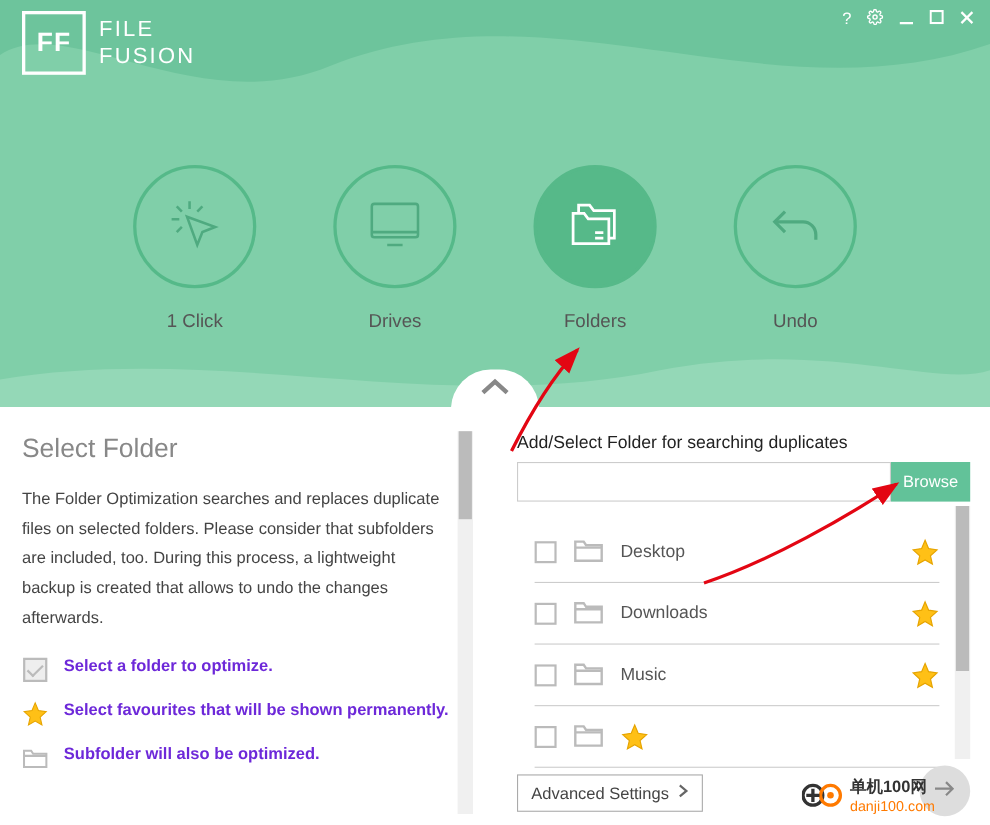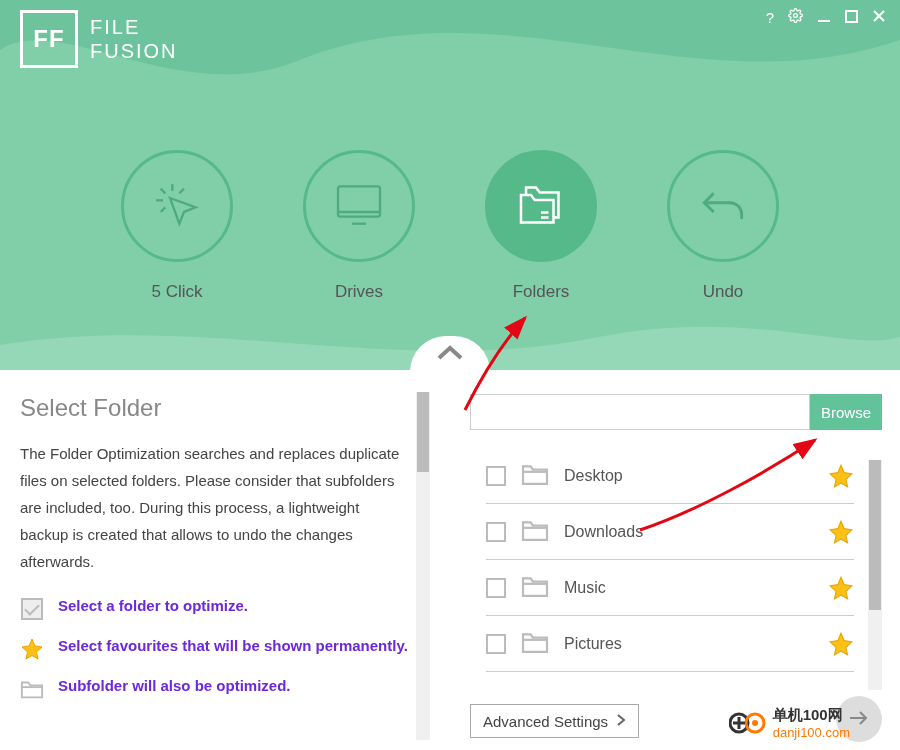--- a/index.html
+++ b/index.html
@@ -196,21 +196,21 @@
         <svg width="56" height="56" viewBox="0 0 48 48" fill="none" stroke="#4faa80" stroke-width="2">
           <line x1="20" y1="6" x2="20" y2="12"></line>
               <line x1="6" y1="20" x2="12" y2="20"></line>
           <line x1="10" y1="10" x2="14" y2="14"></line>
               <line x1="30" y1="10" x2="26" y2="14"></line>
           <line x1="10" y1="30" x2="14" y2="26"></line>
           <path d="M18 18 L40 26 L30 30 L26 40 Z"></path>
         </svg>
       </span>
         </div>
-      <div class="nav-label">5 Click</div>
+      <div class="nav-label">1 Click</div>
     </div>
     <div class="nav-item">
       <div class="nav-circle">
           <span>
         <svg width="56" height="56" viewBox="0 0 48 48" fill="none" stroke="#4faa80" stroke-width="2">
           <rect x="6" y="8" width="36" height="26" rx="2"></rect>
               <line x1="6" y1="30" x2="42" y2="30"></line>
           <line x1="18" y1="40" x2="30" y2="40"></line>
         </svg>
       </span>
@@ -278,20 +278,21 @@
         </svg>
       </span>
       <span>Subfolder will also be optimized.</span>
     </div>
     <div class="left-scroll">
       <div class="left-scroll-thumb"></div>
     </div>
   </div>
 
   <div class="right-pane">
+    <div class="right-label">Add/Select Folder for searching duplicates</div>
     <div class="browse-row">
       <input type="text" value="" style="">
       <button class="browse-btn">Browse</button>
     </div>
 
     <div class="folder-list">
       <div class="folder-row">
         <span class="chk"></span>
         <span><svg width="30" height="24" viewBox="0 0 26 22" fill="none" stroke="#bbb" stroke-width="2">
               <path d="M2 4h7l2 3h13v13H2z"></path>
@@ -323,21 +324,20 @@
         <span class="star"><svg viewBox="0 0 24 24">
               <path d="M12 2l2.9 6.9L22 10l-5.5 5 1.6 7L12 18.5 5.9 22l1.6-7L2 10l7.1-1.1z" fill="#ffc016" stroke="#e6a400"></path>
             </svg></span>
       </div>
       <div class="folder-row">
         <span class="chk"></span>
         <span><svg width="30" height="24" viewBox="0 0 26 22" fill="none" stroke="#bbb" stroke-width="2">
               <path d="M2 4h7l2 3h13v13H2z"></path>
               <line x1="2" y1="9" x2="24" y2="9"></line>
             </svg></span>
-        <span class="folder-name">Pictures</span>
         <span class="star"><svg viewBox="0 0 24 24">
               <path d="M12 2l2.9 6.9L22 10l-5.5 5 1.6 7L12 18.5 5.9 22l1.6-7L2 10l7.1-1.1z" fill="#ffc016" stroke="#e6a400"></path>
             </svg></span>
       </div>
     </div>
 
     <div class="right-scroll">
       <div class="right-scroll-thumb"></div>
     </div>
 

